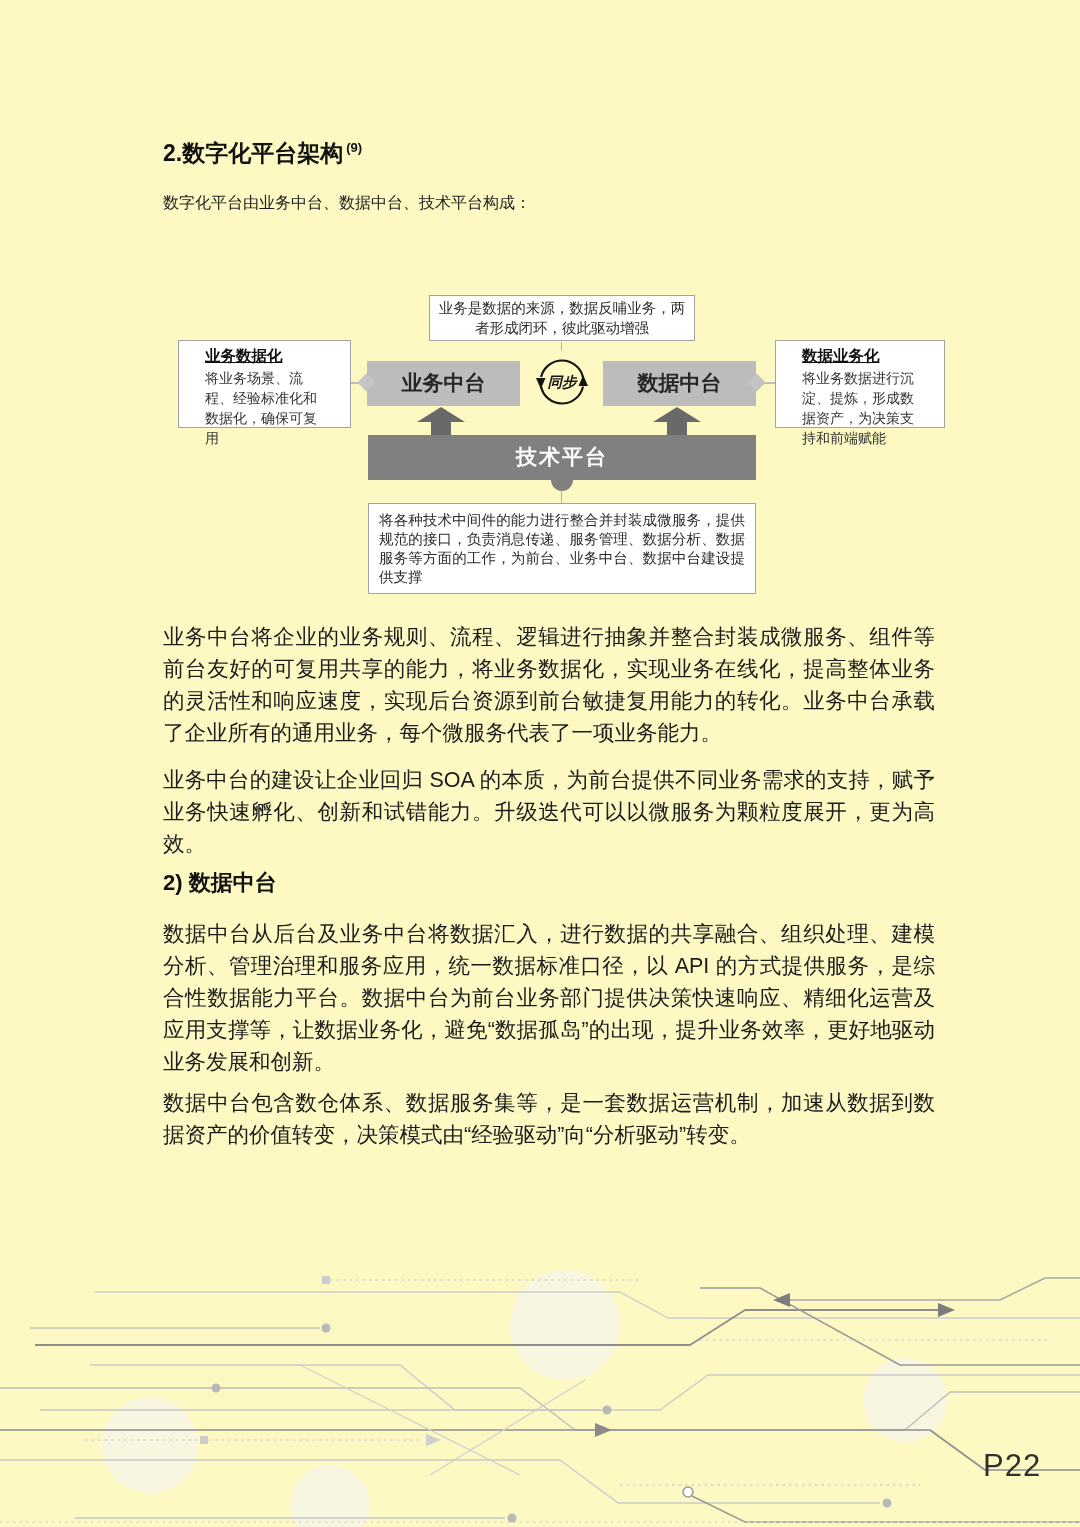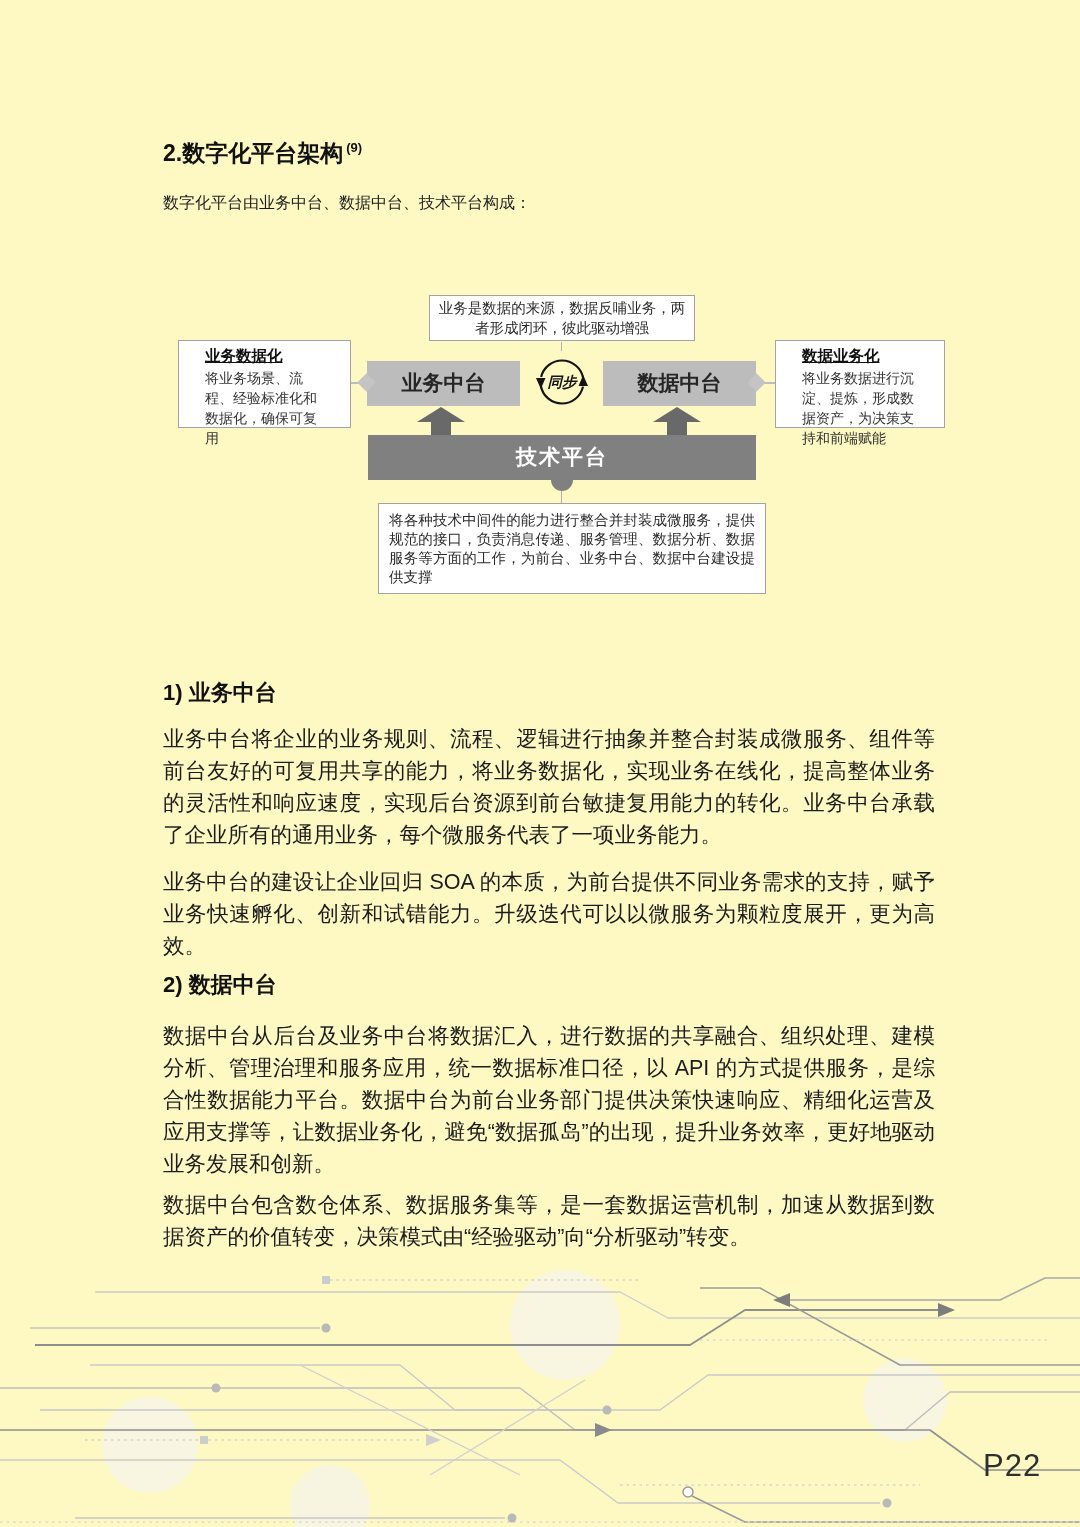--- a/index.html
+++ b/index.html
@@ -52,21 +52,21 @@
   .h-right { left:593px; top:97px; width:19px; }
   .diamond { position:absolute; width:13px; height:13px; background:#c4c4c4;
     transform:rotate(45deg); }
   .dm-left { left:197px; top:91px; }
   .dm-right { left:587px; top:91px; }
   .sync-wrap { position:absolute; left:366px; top:64px; width:66px; height:66px;font-style:italic; }
   .up-arrow { position:absolute; top:122px; width:48px; height:28px; }
   .ua-left { left:254px; } .ua-right { left:490px; }
   .bump { position:absolute; left:388px; top:195px; width:22px; height:11px;
     background:#808080; border-radius:0 0 11px 11px; }
-  .bottom-note { left:215px; top:218px; width:388px; height:91px; padding:7px 10px;
+  .bottom-note { left:205px; top:218px; width:388px; height:91px; padding:7px 10px;
     text-align:justify; line-height:19px; }
 
   
   .circuit { position:absolute; left:0; top:1270px; width:1080px; height:257px; }
   .pagenum { position:absolute; left:983px; top:1448px; font-size:31px;
     color:#2f2f2f; letter-spacing:1px; }
 </style>
 </head>
 <body>
 
@@ -121,21 +121,20 @@
       <div class="tech-bar">技术平台</div>
 
       <div class="bump"></div>
       <div class="vline v2"></div>
 
       <div class="dg-note bottom-note">
         <span>将各种技术中间件的能力进行整合并封装成微服务，提供规范的接口，负责消息传递、服务管理、数据分析、数据服务等方面的工作，为前台、业务中台、数据中台建设提供支撑</span>
       </div>
     </div>
 
-    <h3 class="doc-h3 mt70">1) 业务中台</h3>
     <p class="para mt14">业务中台将企业的业务规则、流程、逻辑进行抽象并整合封装成微服务、组件等前台友好的可复用共享的能力，将业务数据化，实现业务在线化，提高整体业务的灵活性和响应速度，实现后台资源到前台敏捷复用能力的转化。业务中台承载了企业所有的通用业务，每个微服务代表了一项业务能力。</p>
     <p class="para mt15">业务中台的建设让企业回归 SOA 的本质，为前台提供不同业务需求的支持，赋予业务快速孵化、创新和试错能力。升级迭代可以以微服务为颗粒度展开，更为高效。</p>
 
     <h3 class="doc-h3 mt7">2) 数据中台</h3>
     <p class="para mt19">数据中台从后台及业务中台将数据汇入，进行数据的共享融合、组织处理、建模分析、管理治理和服务应用，统一数据标准口径，以 API 的方式提供服务，是综合性数据能力平台。数据中台为前台业务部门提供决策快速响应、精细化运营及应用支撑等，让数据业务化，避免“数据孤岛”的出现，提升业务效率，更好地驱动业务发展和创新。</p>
     <p class="para mt9">数据中台包含数仓体系、数据服务集等，是一套数据运营机制，加速从数据到数据资产的价值转变，决策模式由“经验驱动”向“分析驱动”转变。</p>
   </div>
 
   <svg class="circuit" viewBox="0 0 1080 257">
     <g fill="#f3f3f3" opacity="0.6">

